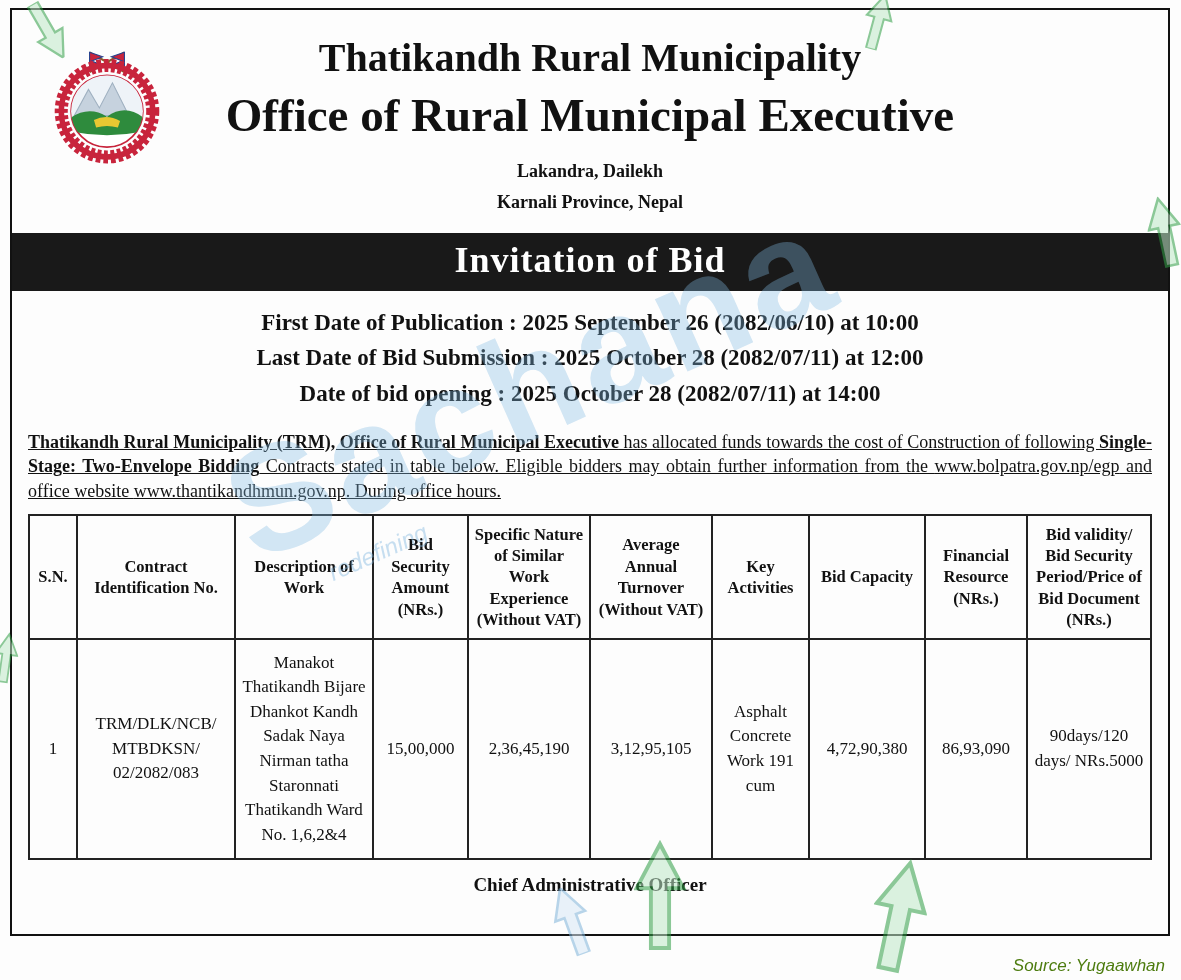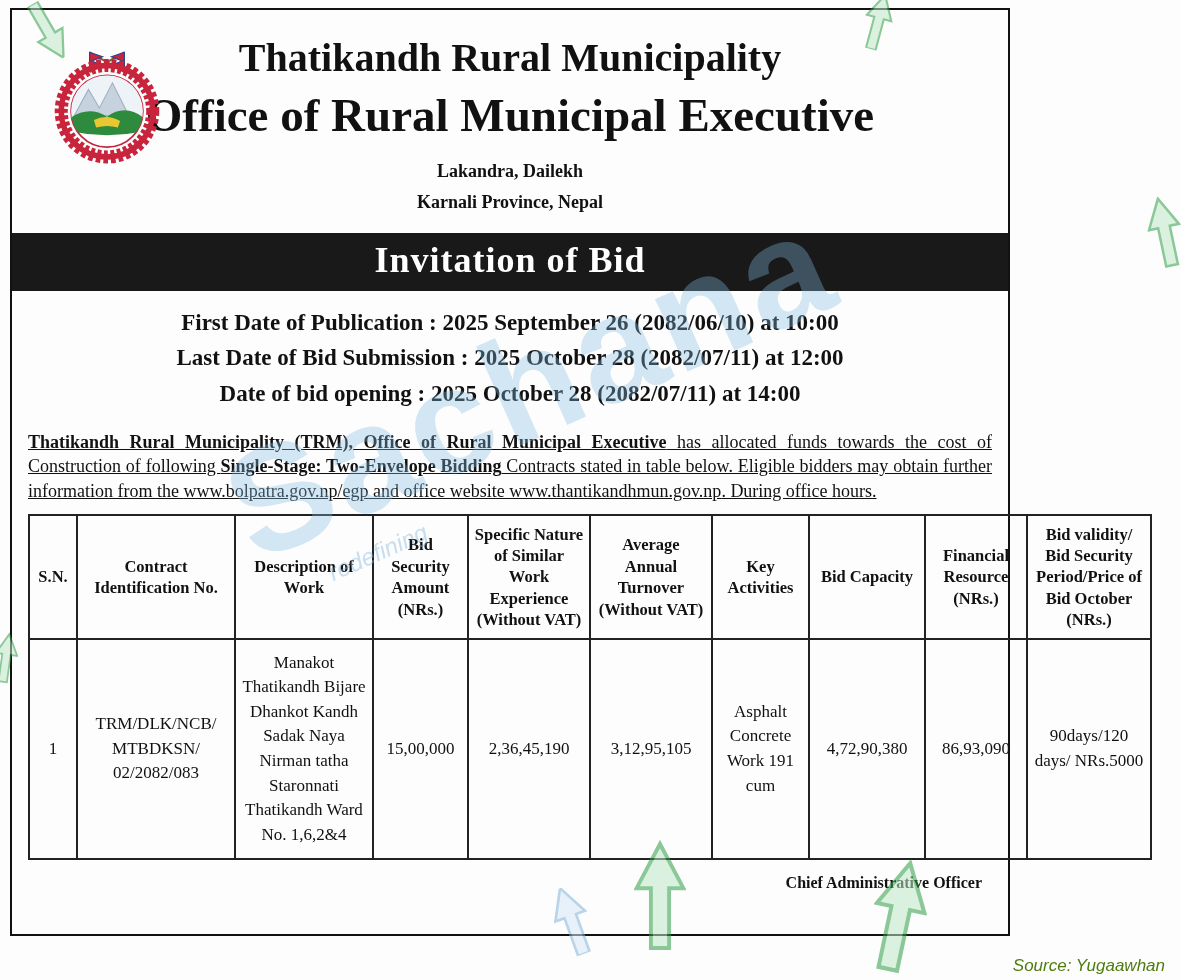--- a/index.html
+++ b/index.html
@@ -7,21 +7,21 @@
   body {
     width:1181px; height:980px;
     background:#fdfdfd;
     font-family:"Liberation Serif", serif;
     color:#111;
     position:relative;
     overflow:hidden;
   }
   .notice {
     position:absolute; left:10px; top:8px;
-    width:1000px; height:928px;
+    width:1160px; height:928px;
     border:2.5px solid #111;
     background:transparent;
     z-index:2;
   }
   
   .header { position:relative; text-align:center; padding:26px 40px 6px; }
   .emblem { position:absolute; left:40px; top:38px; width:110px; height:122px; }
   .org-name { font-size:40px; font-weight:bold; margin:0; line-height:1.1; }
   .office-name { font-size:47px; font-weight:bold; margin:10px 0 14px; line-height:1.1; }
   .addr { font-size:18px; font-weight:bold; line-height:1.75; }
@@ -49,21 +49,21 @@
   }
   table.bid th, table.bid td {
     border:2px solid #222;
     text-align:center; vertical-align:middle;
     padding:4px 5px;
     overflow-wrap:break-word;
   }
   table.bid th { font-weight:bold; height:124px; font-size:16.5px; line-height:1.3; }
   table.bid td { height:220px; line-height:1.45; }
   
-  .signature { text-align:right; font-weight:bold; font-size:16px; padding:14px 26px 0; }
+  .signature { text-align:center; font-weight:bold; font-size:19px; padding:14px 26px 0; }
   .source {
     position:absolute; right:16px; bottom:4px;
     font-family:"Liberation Sans", sans-serif;
     font-style:italic; font-size:17px; color:#4d7c0f; z-index:6;
   }
   
   .watermark {
     position:absolute; left:235px; top:430px;
     font-family:"Liberation Sans", sans-serif;
     font-size:150px; font-weight:bold;
@@ -172,21 +172,21 @@
       <tr>
         <th>S.N.</th>
         <th>Contract Identification No.</th>
         <th>Description of Work</th>
         <th>Bid Security Amount (NRs.)</th>
         <th>Specific Nature of Similar Work Experience (Without VAT)</th>
         <th>Average Annual Turnover (Without VAT)</th>
         <th>Key Activities</th>
         <th>Bid Capacity</th>
         <th>Financial Resource (NRs.)</th>
-        <th>Bid validity/ Bid Security Period/Price of Bid October (NRs.)</th>
+        <th>Bid validity/ Bid Security Period/Price of Bid Document (NRs.)</th>
       </tr>
     </thead>
     <tbody>
       <tr>
         <td>1</td>
         <td>TRM/DLK/NCB/ MTBDKSN/ 02/2082/083</td>
         <td>Manakot Thatikandh Bijare Dhankot Kandh Sadak Naya Nirman tatha Staronnati Thatikandh Ward No. 1,6,2&amp;4</td>
         <td>15,00,000</td>
         <td>2,36,45,190</td>
         <td>3,12,95,105</td>

